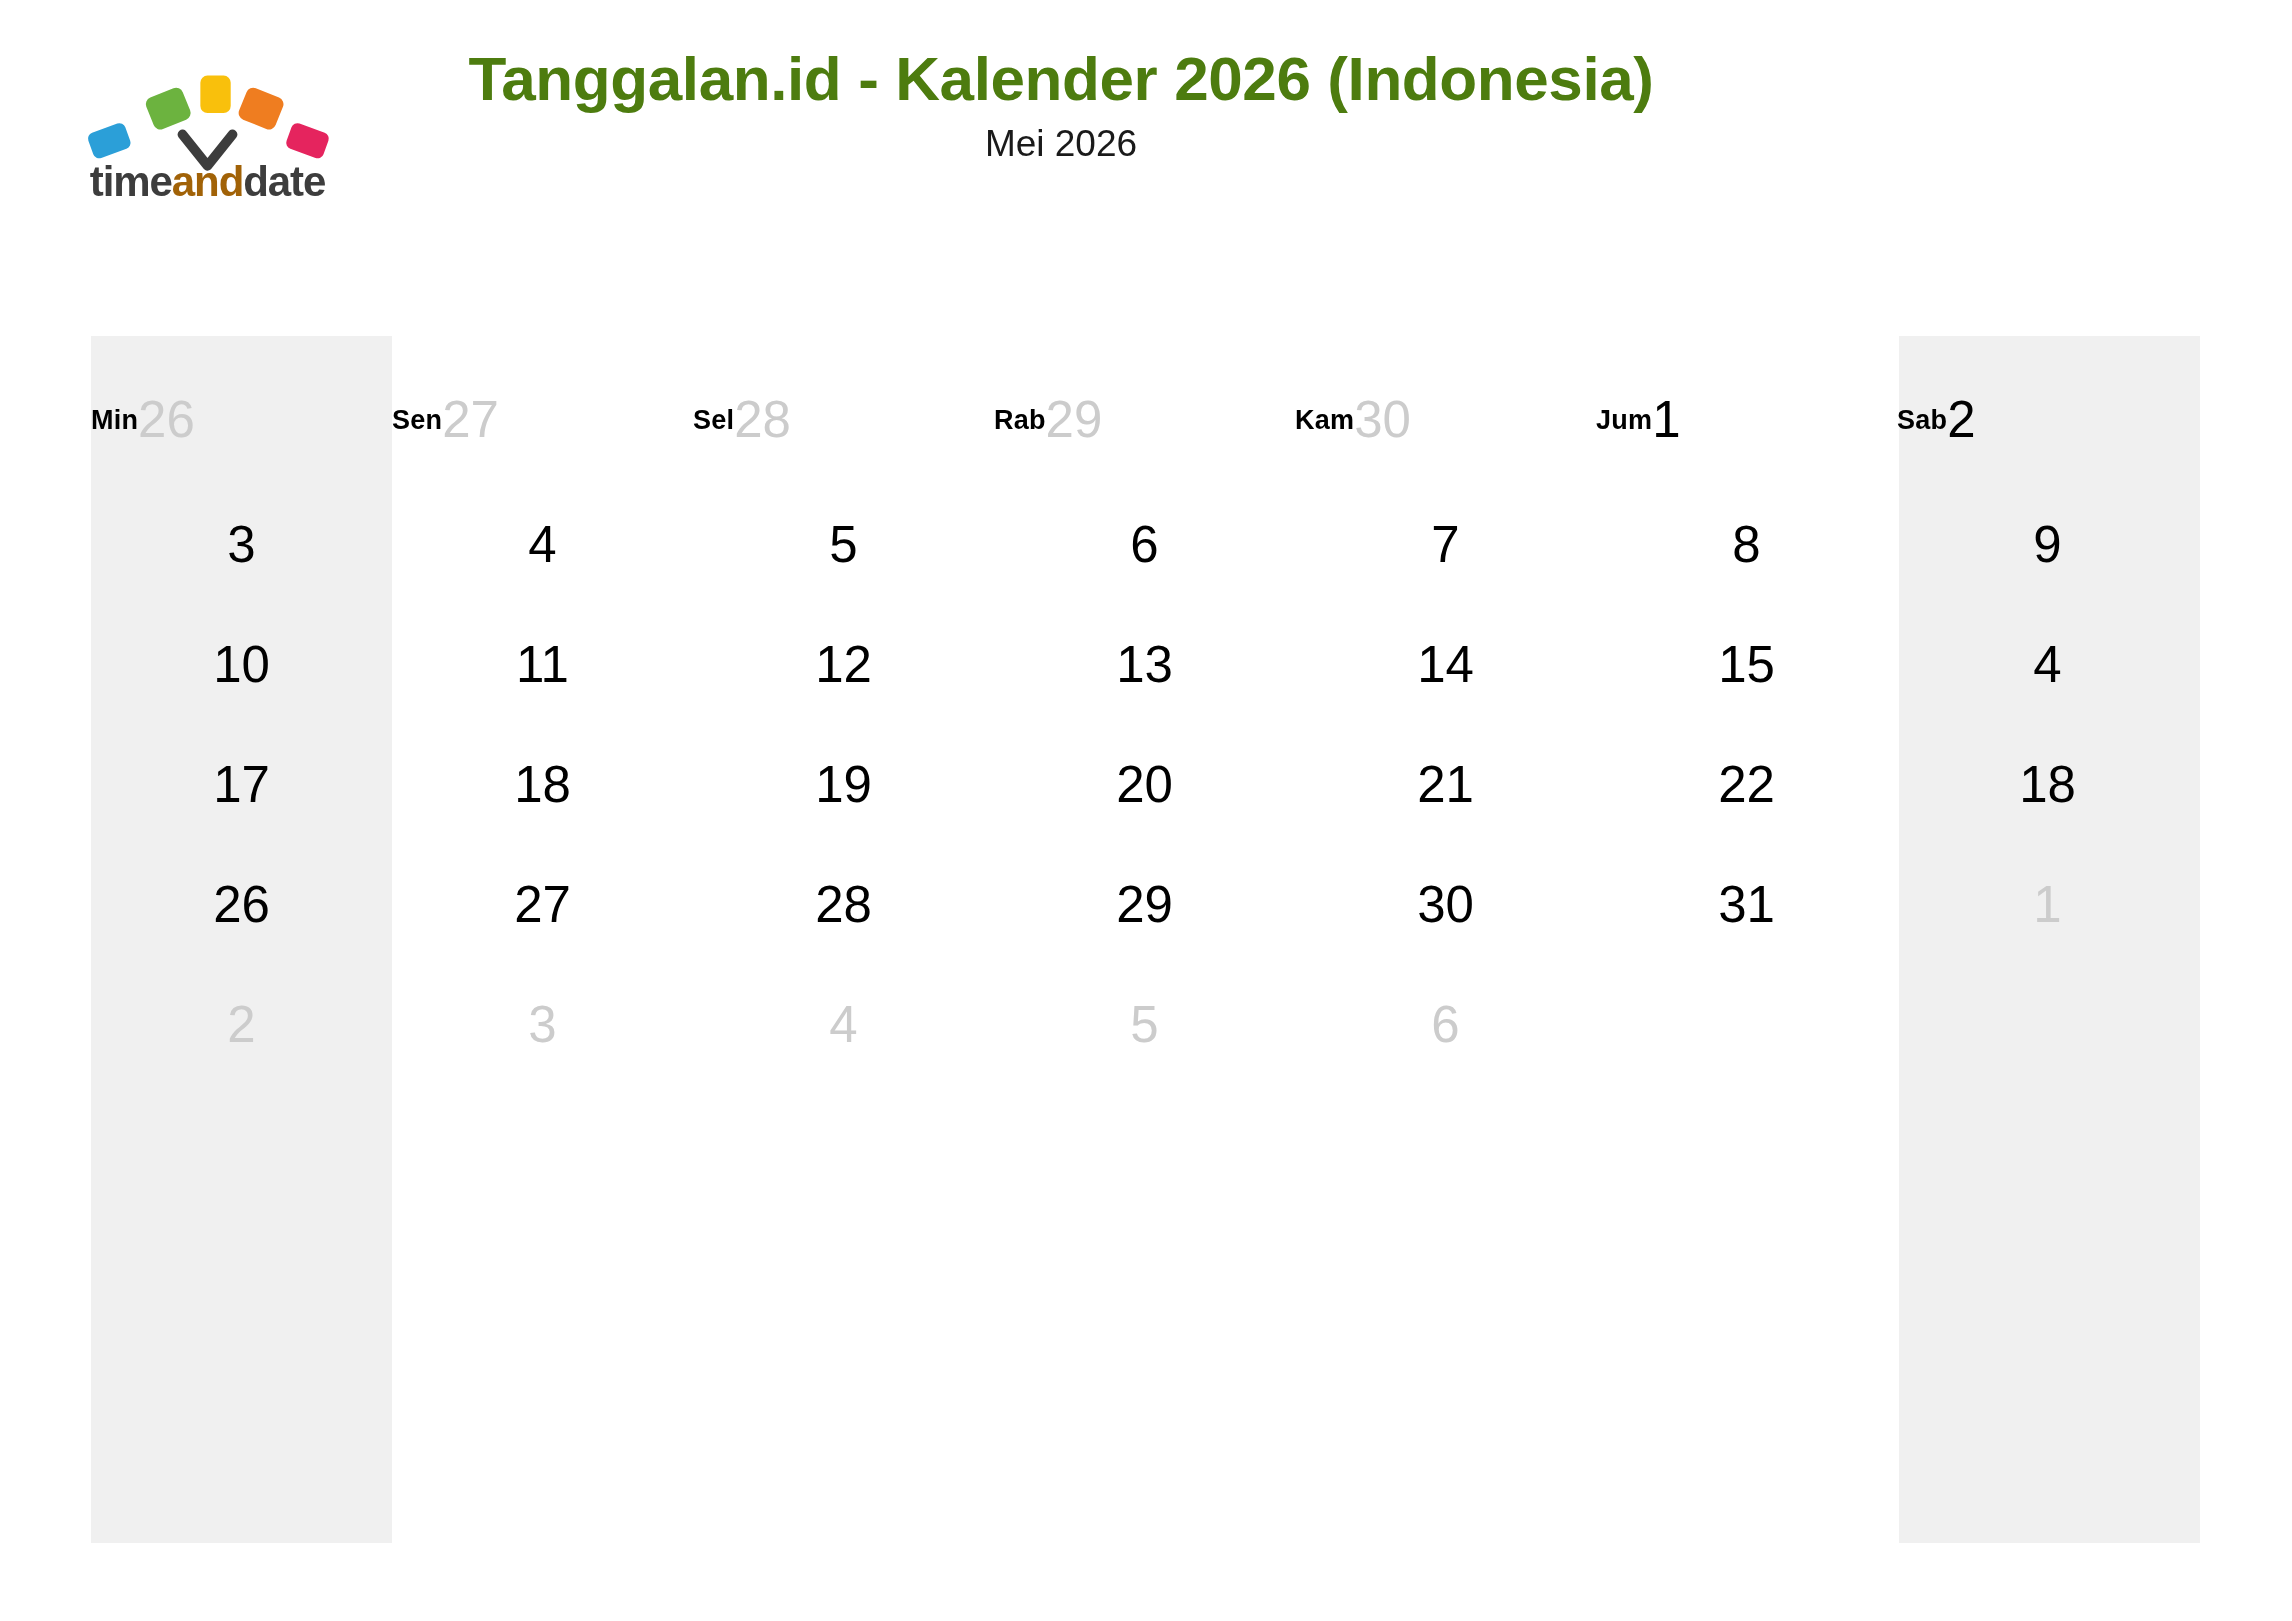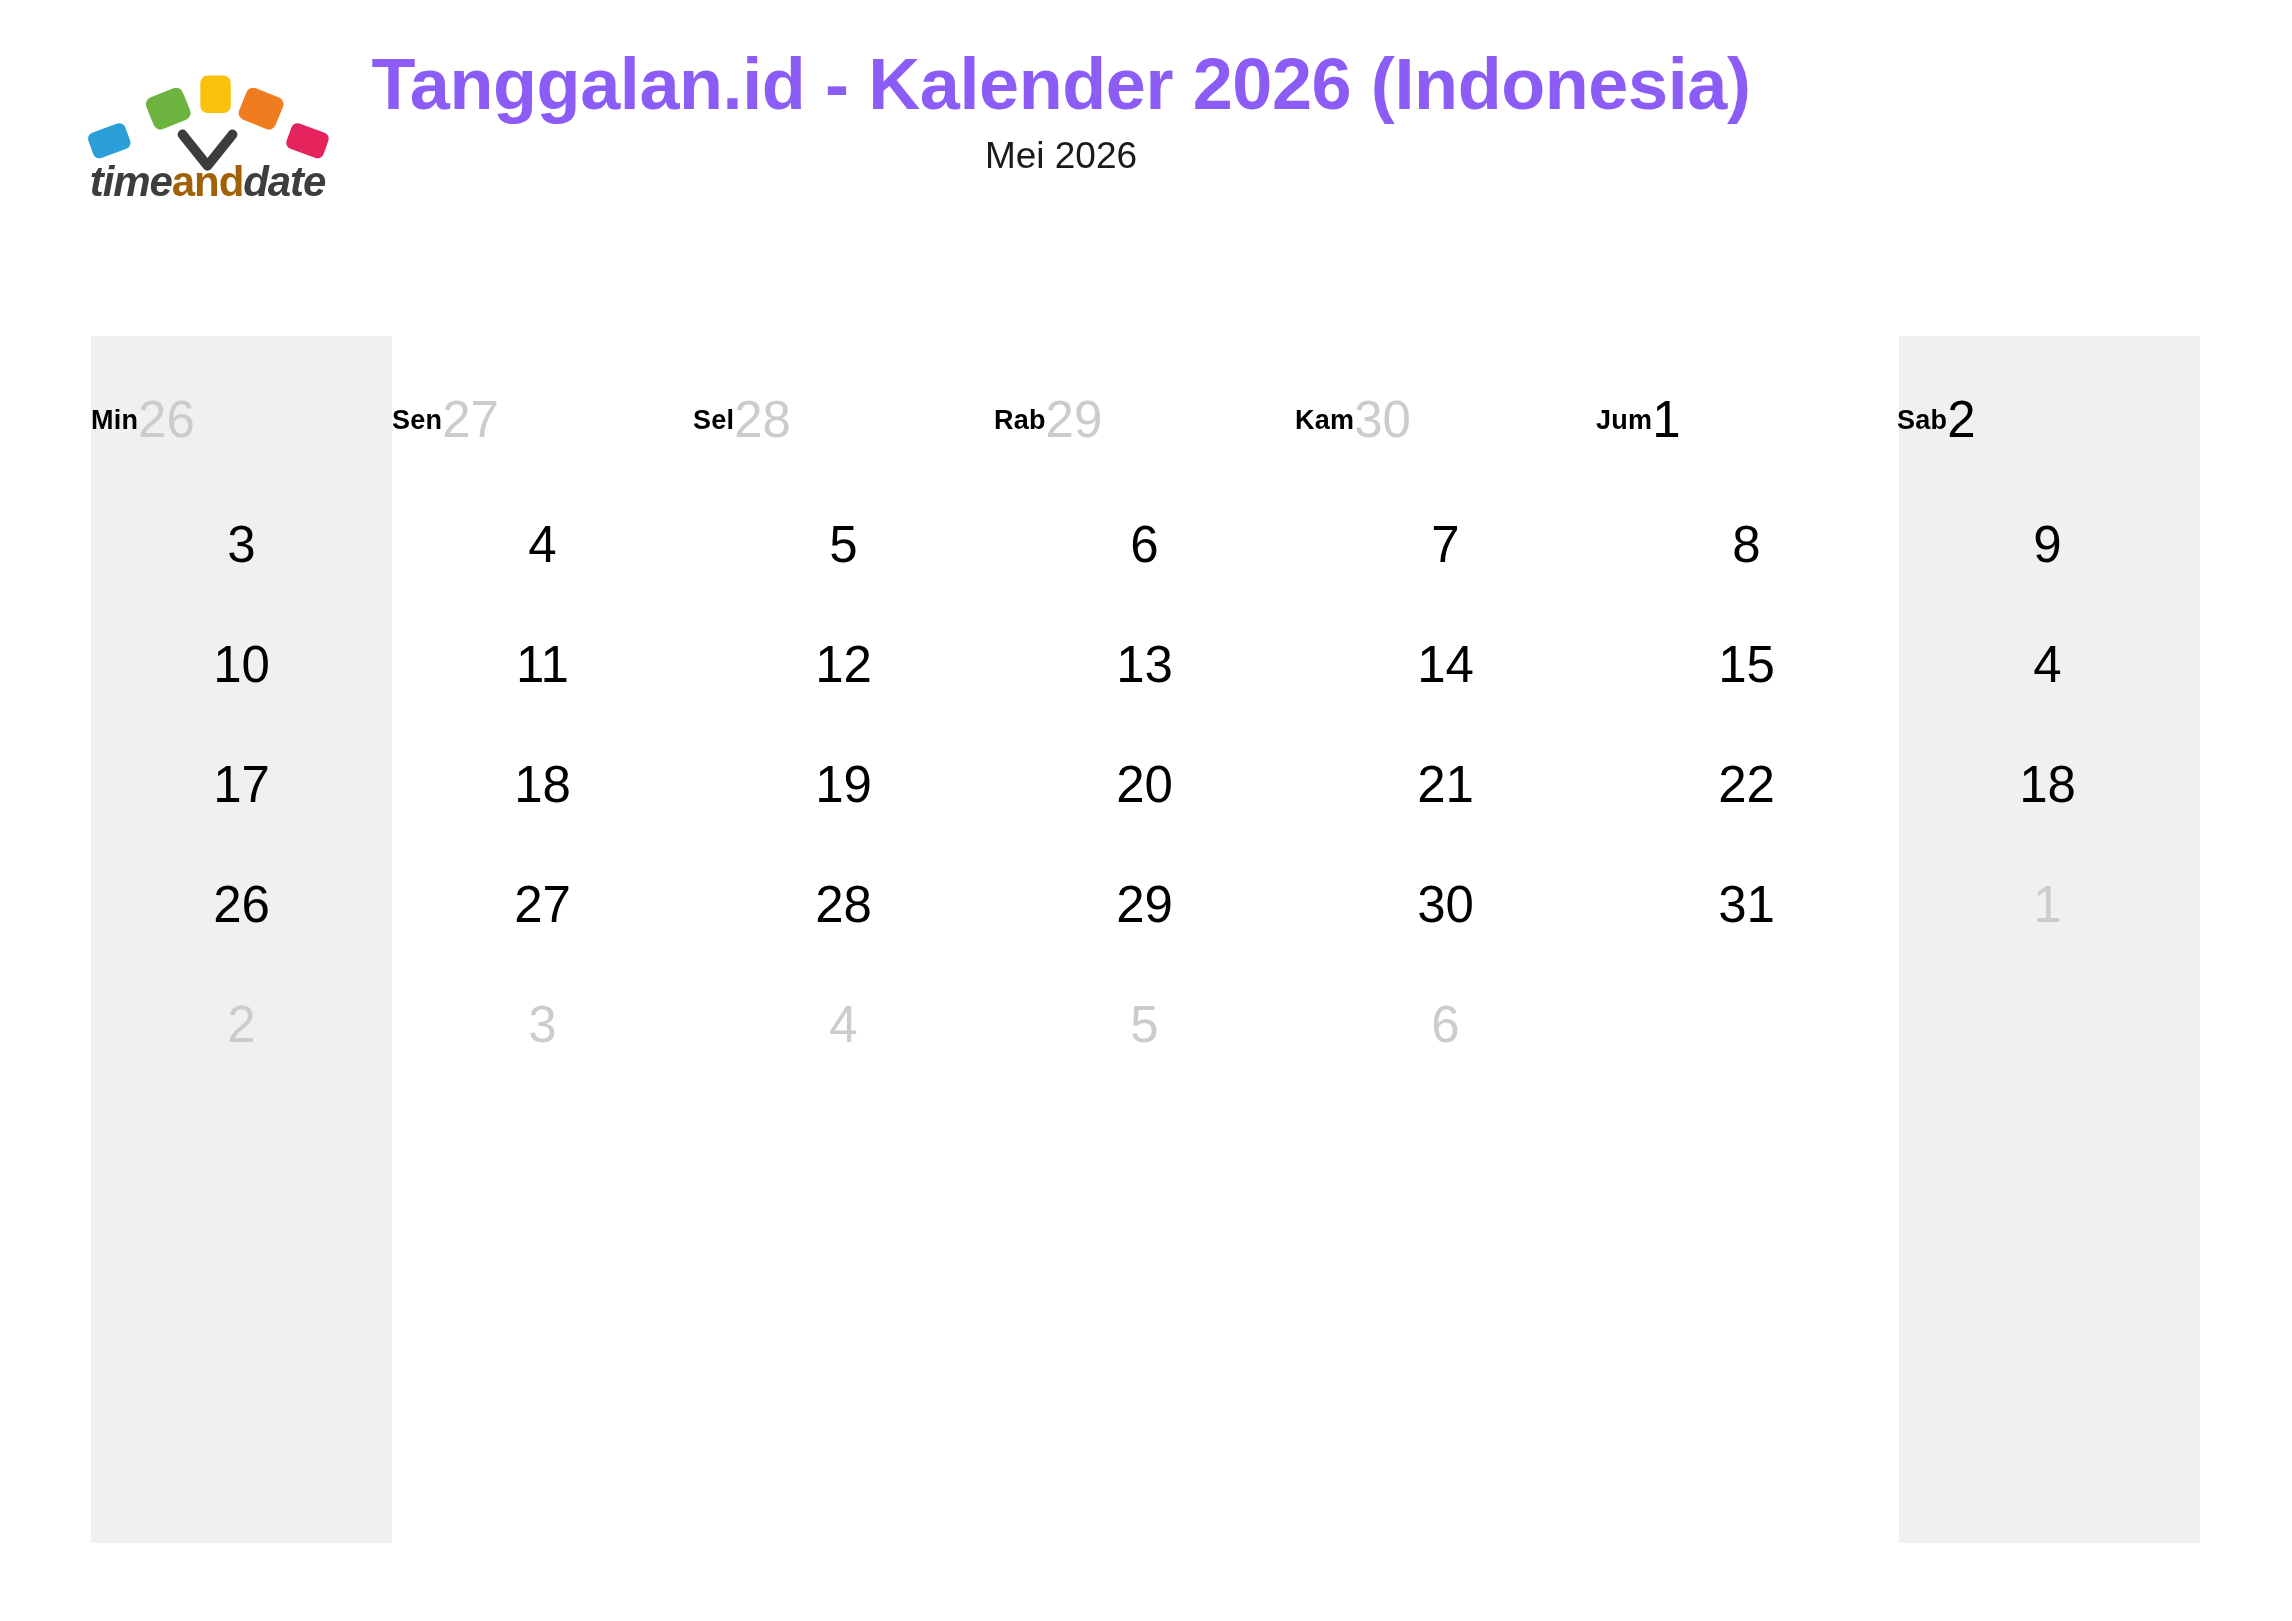--- a/index.html
+++ b/index.html
@@ -42,34 +42,34 @@
     position: absolute;
     left: 0;
     top: 111px;
     width: 287px;
     text-align: center;
     font-size: 42px;
     font-weight: bold;
     letter-spacing: -1.1px;
     white-space: nowrap;
   }
-  .wm-dark { color: #3d3d3d; font-style: italic; }
+  .wm-dark { color: #3d3d3d; }
   .wm-gray { color: #a16207; }
 
   .title-block {
     position: absolute;
     left: 349px;
     top: 43px;
     width: 1424px;
     text-align: center;
   }
   .cal-title {
-    font-size: 72px;
+    font-size: 62px;
     font-weight: bold;
-    color: #8b5cf6;
+    color: #4d7c0f;
     letter-spacing: -0.4px;
     line-height: 1.15;
     white-space: nowrap;
   }
   .cal-subtitle {
     margin-top: 9px;
     font-size: 37px;
     font-weight: normal;
     color: #1a1a1a;
   }

